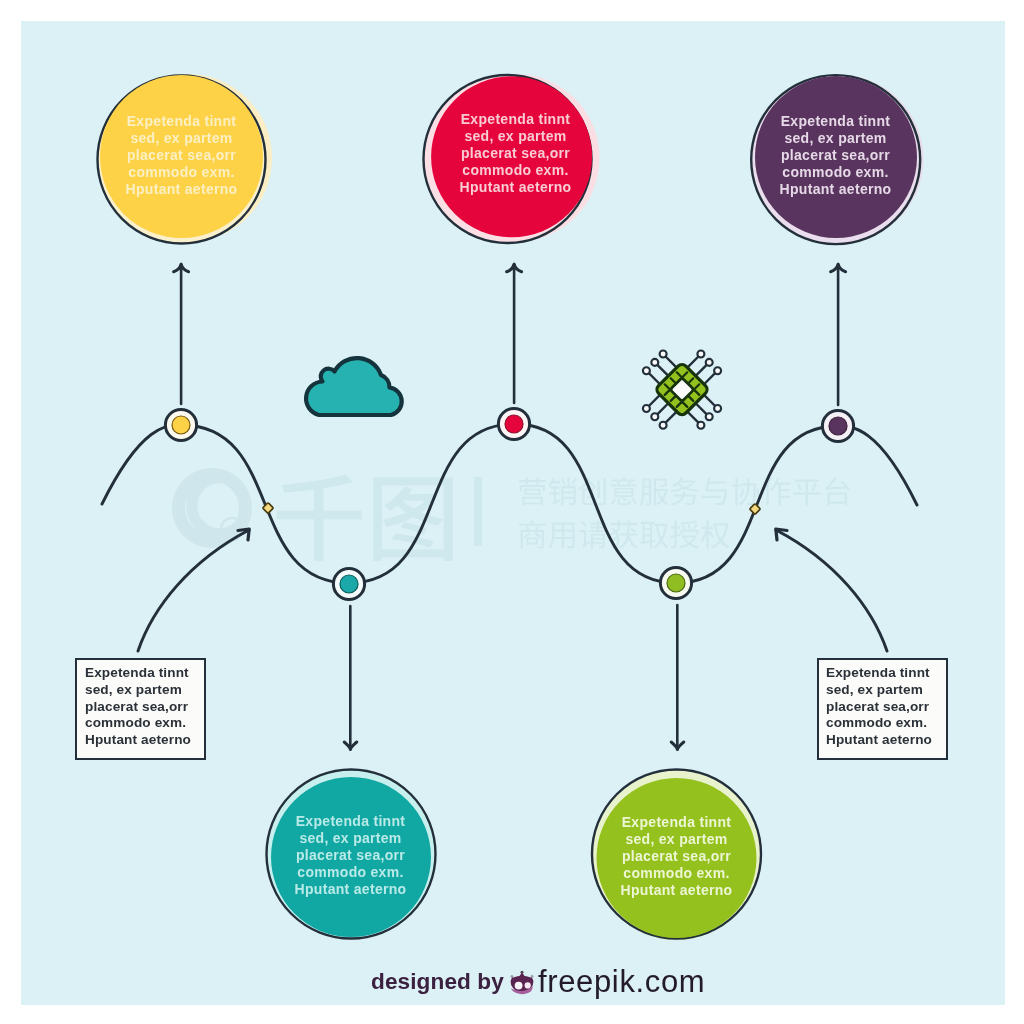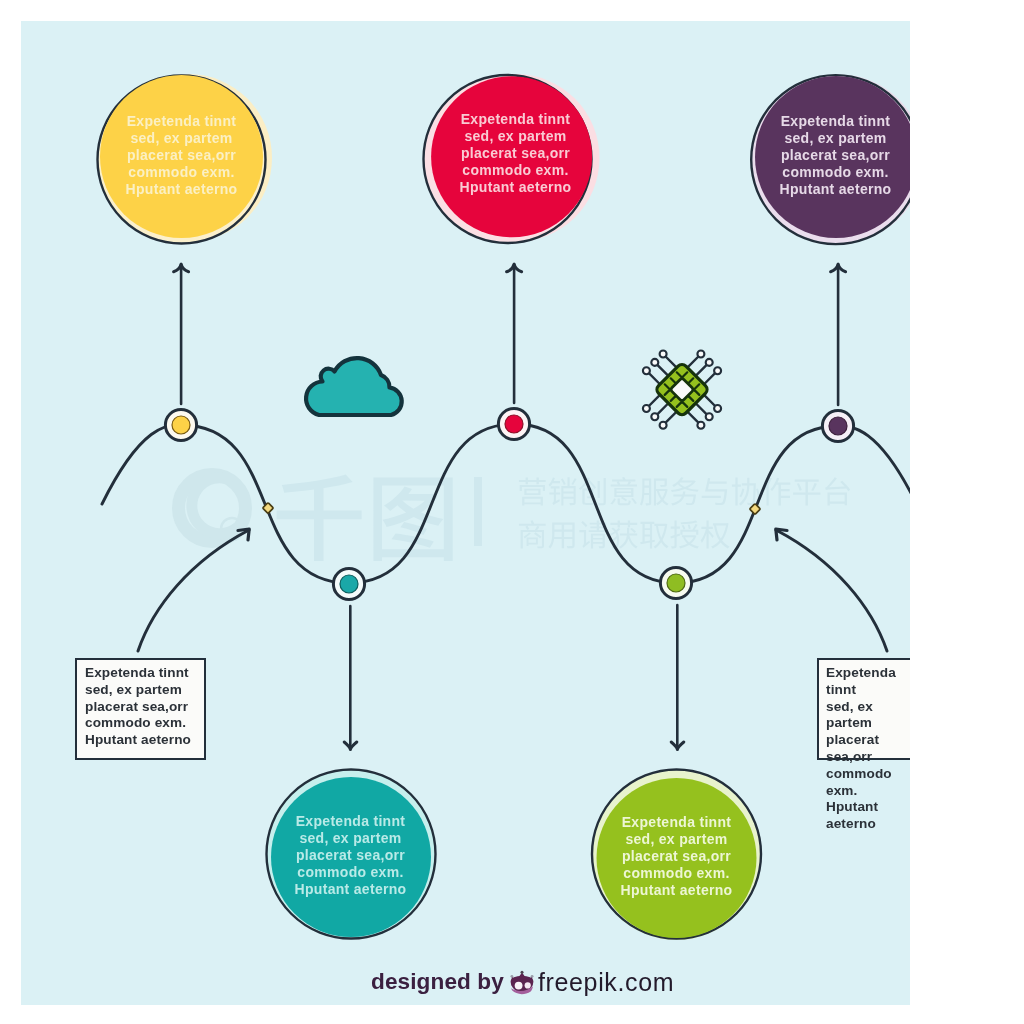--- a/index.html
+++ b/index.html
@@ -1,17 +1,17 @@
 <!DOCTYPE html>
 <html><head>
 <meta charset="utf-8">
 <title>Infographic</title>
 <style>
   html,body{margin:0;padding:0;background:#ffffff;}
-  #stage{position:relative;width:910px;height:1024px;background:#ffffff;overflow:hidden;
+  #stage{position:relative;width:1024px;height:1024px;background:#ffffff;overflow:hidden;
          font-family:"Liberation Sans",sans-serif;}
   #panel{position:absolute;left:21px;top:21px;width:984px;height:984px;background:#dbf1f5;}
   svg.layer{position:absolute;left:0;top:0;width:1024px;height:1024px;overflow:visible;}
   .note-text{position:absolute;text-align:left;font-size:13.6px;line-height:16.8px;
              letter-spacing:0.12px;white-space:pre-line;color:#2b3138;font-weight:bold;
              font-family:"Liberation Sans",sans-serif;}
   .bubble-text{position:absolute;text-align:center;font-weight:bold;font-size:14px;
                line-height:17px;letter-spacing:0.3px;white-space:pre-line;
                font-family:"Liberation Sans",sans-serif;}
 </style>
@@ -210,16 +210,16 @@
     <svg width="24" height="28" viewBox="0 0 24 28" style="margin:0 4px 0 6px;">
       <path d="M1.4 17.5 L1.8 8.2 L6.0 12.8 L12.0 4.6 L18.0 12.8 L22.2 8.2 L22.6 17.5 Z" fill="#5b2450"></path>
       <circle cx="12" cy="4.2" r="1.5" fill="#4a4350"></circle>
       <circle cx="1.9" cy="8.3" r="1.4" fill="#9ba0ab"></circle>
       <circle cx="22.1" cy="8.3" r="1.4" fill="#9ba0ab"></circle>
       <path d="M0.6 13.0 a11.4 11.4 0 0 0 22.8 0 a11.4 5.2 0 0 0 -22.8 0 z" fill="#5b2450"></path>
       <circle cx="8.6" cy="17.6" r="3.9" fill="#f8f3f7"></circle>
       <circle cx="17.7" cy="17.4" r="3.1" fill="#f5e8f2"></circle>
       <path d="M1.0 20.2 C8.0 24.6 16.8 23.6 23.0 18.2 C22.6 20.4 21.8 22.2 20.7 23.6 C14.2 27.6 6.4 26.6 2.2 22.6 Z" fill="#a45f9c"></path>
       </svg>
-    <span style="font-family:'Liberation Sans',sans-serif;font-size:25px;
+    <span style="font-family:'Liberation Sans',sans-serif;font-size:31px;
                  letter-spacing:0.65px;color:#231a2b;line-height:28px;">freepik.com</span>
   </div>
 </div>
 
 </body></html>

